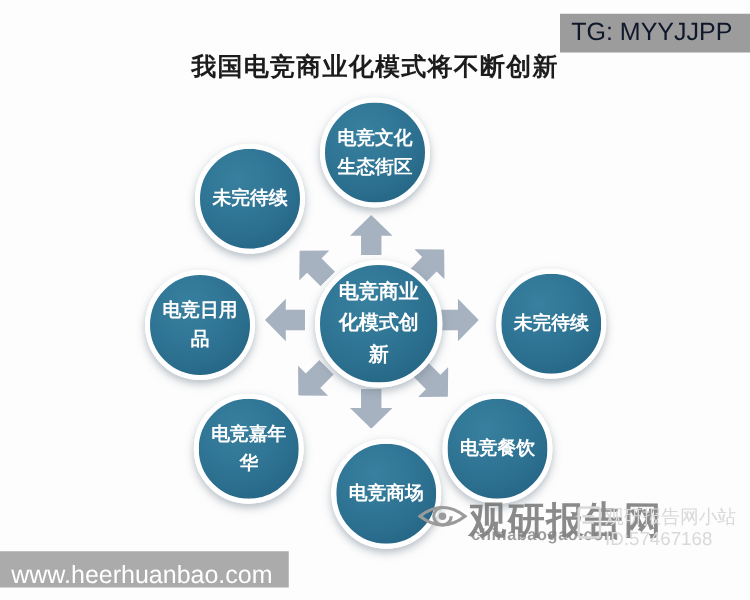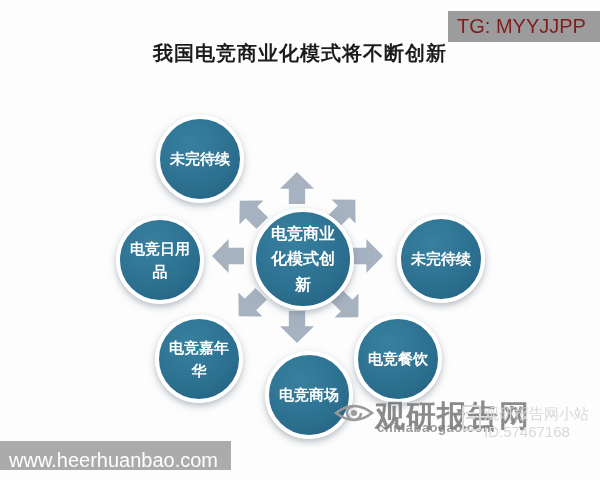--- a/index.html
+++ b/index.html
@@ -7,21 +7,21 @@
        font-family:"Liberation Sans",sans-serif;}
   .stage{position:relative;width:600px;height:480px;background:#fdfdfd;}
 
   
   .title{position:absolute;top:40px;left:0;width:600px;text-align:center;
          font-family:Liberation Sans, sans-serif;font-weight:bold;
          font-size:20px;color:var(--title-color,#1c1c1c);letter-spacing:1px;}
 
   
   .badge{position:absolute;left:448px;top:11px;width:152px;height:31px;
-         background:var(--badge-bg,#9c9c9c);color:#7f1d1d;font-size:20px;
+         background:var(--badge-bg,#9c9c9c);color:#0f172a;font-size:20px;
          line-height:31px;padding-left:9px;box-sizing:border-box;
          white-space:nowrap;overflow:hidden;}
 
   
   .circle{position:absolute;border-radius:50%;border:4px solid #fff;
           box-sizing:border-box;display:flex;align-items:center;justify-content:center;
           background:radial-gradient(circle at 38% 30%, #38809f 0%, var(--circle,#2d7191) 55%, var(--circle-dark,#215e7d) 100%);
           box-shadow:0 3px 7px rgba(110,125,140,.5);}
   .sat{width:88px;height:88px;}
   .hub{width:102px;height:102px;}
@@ -62,20 +62,23 @@
 
   <div class="arrow" style="left:280px;top:172px"></div>
   <div class="arrow" style="left:327px;top:195px;transform:rotate(45deg)"></div>
   <div class="arrow" style="left:350px;top:240px;transform:rotate(90deg)"></div>
   <div class="arrow" style="left:330px;top:290px;transform:rotate(135deg)"></div>
   <div class="arrow" style="left:280px;top:311px;transform:rotate(180deg)"></div>
   <div class="arrow" style="left:233px;top:289px;transform:rotate(225deg)"></div>
   <div class="arrow" style="left:211px;top:240px;transform:rotate(270deg)"></div>
   <div class="arrow" style="left:234px;top:196px;transform:rotate(315deg)"></div>
 
+  <div class="circle sat" style="left:256px;top:78px">
+    <div class="clabel">电竞文化生态街区</div>
+  </div>
   <div class="circle sat" style="left:397px;top:215px">
     <div class="clabel">未完待续</div>
   </div>
   <div class="circle sat" style="left:354px;top:315px">
     <div class="clabel">电竞餐饮</div>
   </div>
   <div class="circle sat" style="left:265px;top:351px">
     <div class="clabel">电竞商场</div>
   </div>
   <div class="circle sat" style="left:155px;top:315px">

